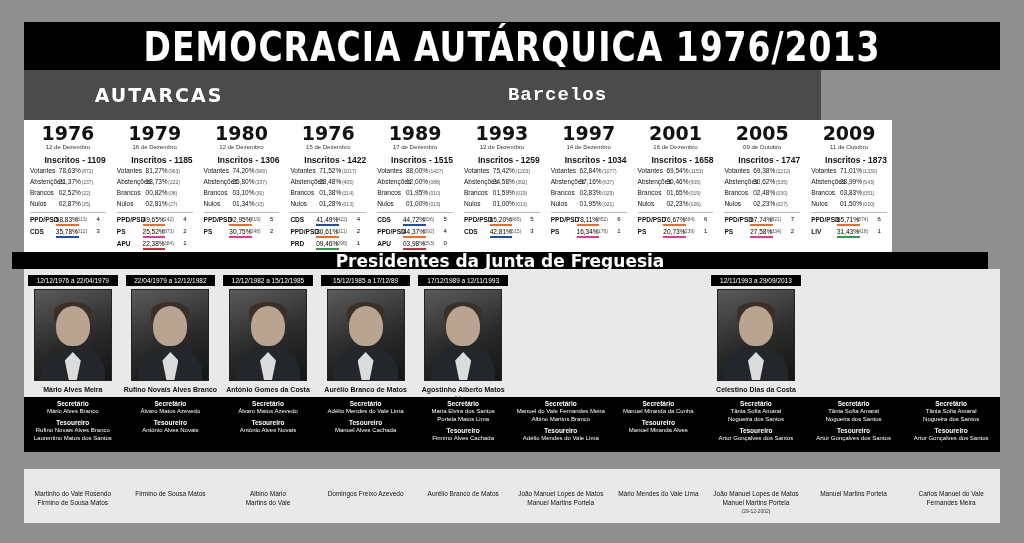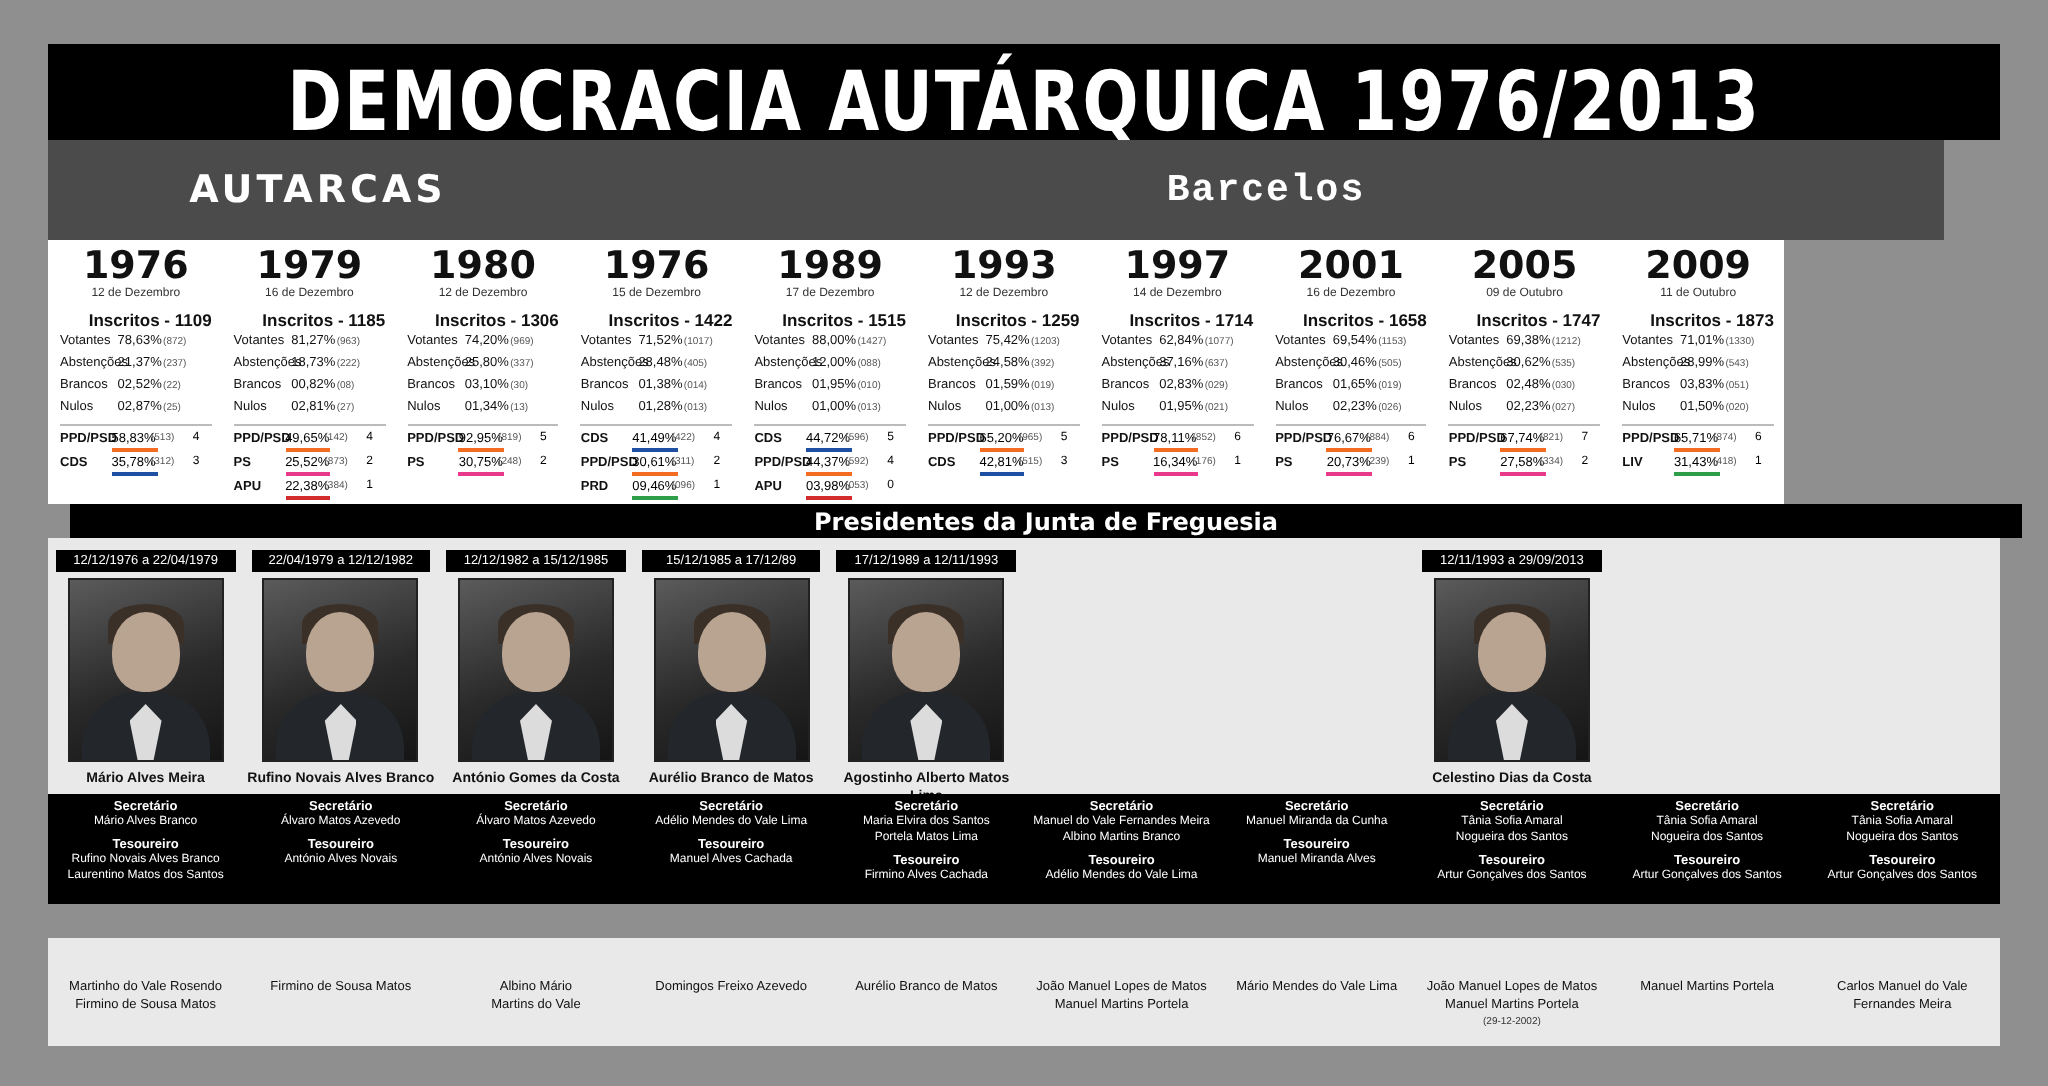--- a/index.html
+++ b/index.html
@@ -12,35 +12,35 @@
     position: relative;
     width: 1024px; height: 543px;
     background: #8f8f8f;
     overflow: hidden;
   }
 
   
   .title-bar {
     position: absolute; left: 24px; top: 22px; width: 976px; height: 48px;
     background: #000;
-    display: flex; align-items: flex-end; justify-content: center;
+    display: flex; align-items: center; justify-content: center;
   }
   .title-text {
     color: #fff;
     font-family: "DejaVu Sans", sans-serif;
     font-weight: bold;
     font-size: 33px;
     letter-spacing: 1px;
     white-space: nowrap;
     transform: scaleY(1.25);
   }
 
   
   .header-band {
-    position: absolute; left: 24px; top: 70px; width: 948px; height: 50px;
+    position: absolute; left: 24px; top: 70px; width: 797px; height: 50px;
     background: #4b4b4b;
     display: flex; align-items: center;
   }
   .autarcas {
     width: 270px; text-align: center;
     color: #fff; font-weight: bold; font-size: 19px; letter-spacing: 2px;
     font-family: "DejaVu Sans", sans-serif;
   }
   .vilacova-box {
     width: 440px; height: 50px; background: #ffffff;
@@ -96,23 +96,23 @@
   .sep { height: 1px; background: #bbb; margin: 3px 0 2px 0; }
   .prow { display: flex; align-items: center; font-size: 6.5px; line-height: 9px; margin-top: 1px; }
   .prow .pname { width: 34%; font-weight: bold; color: #111; }
   .prow .ppct { width: 26%; }
   .prow .pvot { width: 22%; font-size: 5px; color: #555; }
   .prow .pmand { width: 10%; text-align: right; font-size: 6px; }
   .bar { height: 2px; width: 30%; margin: 0 0 1px 34%; }
 
   
   .section-head {
-    position: absolute; left: 35px; width: 976px; height: 17px;
+    position: absolute; left: 12px; width: 976px; height: 17px;
     background: #000; color: #fff;
-    font-weight: bold; font-size: 12px;
+    font-weight: bold; font-size: 17px;
     display: flex; align-items: center; justify-content: center;
     font-family: "DejaVu Sans", sans-serif;
   }
   #sh-junta { top: 252px; }
   #sh-assembleia { top: 452px; }
 
   
   .junta-panel {
     position: absolute; left: 24px; top: 269px; width: 976px; height: 128px;
     background: #e9e9e9;
@@ -456,21 +456,21 @@
           <span class="pname">CDS</span>
           <span class="ppct">42,81%</span>
           <span class="pvot">(515)</span>
           <span class="pmand">3</span>
         </div>
         <div class="bar" style="background:#1f4fa3"></div>
       </div>
       <div class="ecol">
         <div class="eyear">1997</div>
         <div class="edate">14 de Dezembro</div>
-        <div class="einsc">Inscritos - 1714</div>
+        <div class="einsc">Inscritos - 1034</div>
         <div class="erow">
           <span class="lbl">Votantes</span>
           <span class="pct">62,84%</span>
           <span class="abs">(1077)</span>
         </div>
         <div class="erow">
           <span class="lbl">Abstenções</span>
           <span class="pct">37,16%</span>
           <span class="abs">(637)</span>
         </div>

